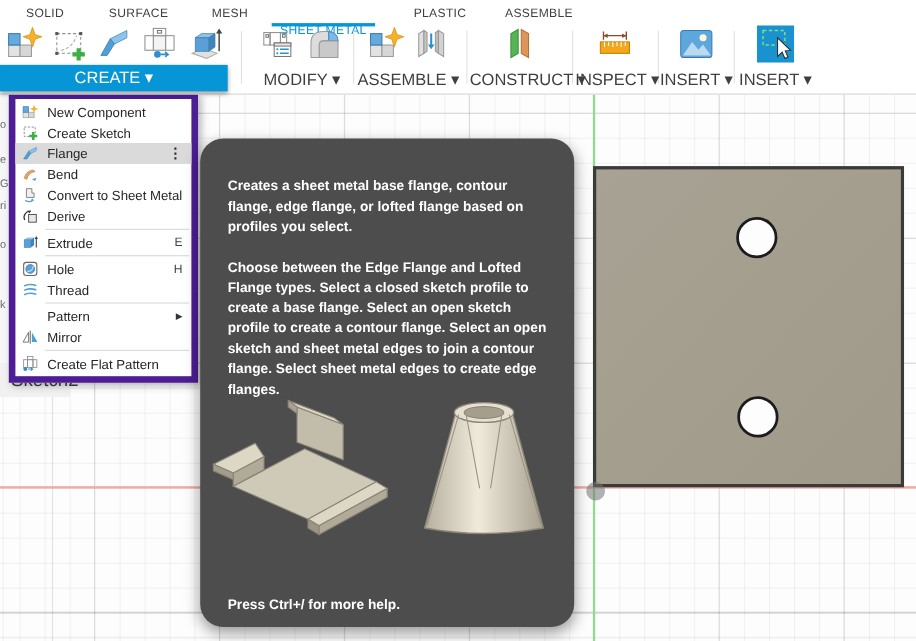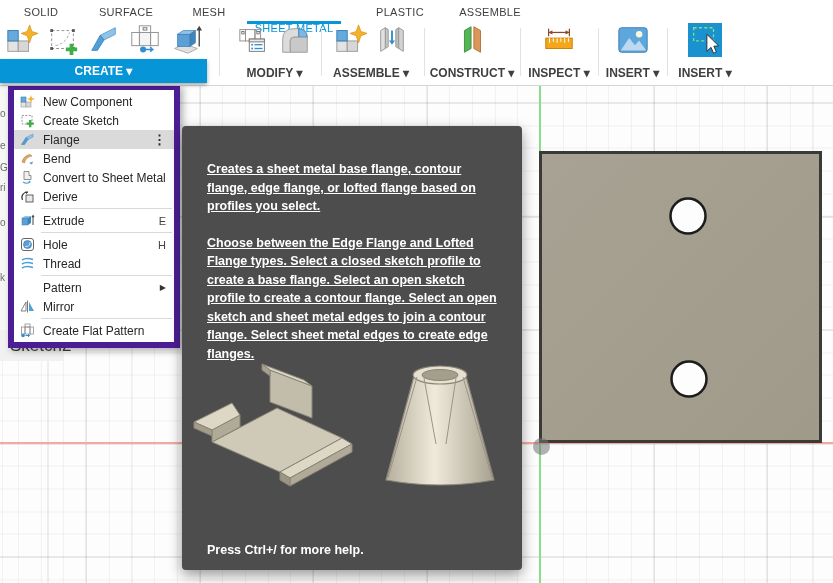--- a/index.html
+++ b/index.html
@@ -31,21 +31,21 @@
   .tab{position:absolute;top:4px;transform:translateX(-50%);font-size:11px;color:#3f3f3f;
     letter-spacing:.3px;cursor:default;white-space:nowrap;}
   .tab.active{color:#0696d7;margin-top:16px;}
   .tab-underline{position:absolute;left:247px;top:19px;width:94px;height:3px;background:#0696d7;}
   .tsep{position:absolute;top:26px;width:1px;height:48px;background:#e2e2e2;}
   .tgroup{position:absolute;top:22px;height:60px;}
   .ticons{display:flex;justify-content:center;align-items:flex-start;gap:3px;height:36px;}
   .tbtn{width:38px;height:36px;display:flex;align-items:center;justify-content:center;cursor:pointer;}
   .tbtn svg{width:34px;height:34px;}
   .tlabel{position:absolute;left:0;right:0;top:38px;height:22px;line-height:22px;text-align:center;
-    font-size:12px;color:#3f3f3f;white-space:nowrap;cursor:pointer;font-weight:bold;}
+    font-size:15px;color:#3f3f3f;white-space:nowrap;cursor:pointer;}
   .tlabel.create{top:35px;height:24px;line-height:24px;background:#0696d7;color:#ffffff;
     box-shadow:0 2px 4px rgba(0,0,0,.35);}
   
   .menu{position:absolute;left:8px;top:84px;width:172px;background:#ffffff;
     border:6px solid #4c1d95;box-shadow:3px 3px 7px rgba(0,0,0,.3);z-index:30;
     padding:2px 0;box-sizing:border-box;}
   .mi{display:flex;align-items:center;height:19px;padding-left:5px;cursor:pointer;font-size:12px;color:#262626;}
   .mi.active{background:#dadada;}
   .mic{width:17px;height:16px;margin-right:7px;flex:0 0 17px;display:flex;align-items:center;justify-content:center;}
   .mic svg{width:15px;height:15px;}
@@ -55,22 +55,22 @@
   .mir.arrow{font-size:8px;color:#333;}
   .menu-sep{height:1px;background:#d9d9d9;margin:2px 2px 2px 27px;}
   
   .edge-strip{position:absolute;left:0;top:84px;width:8px;height:247px;background:#f6f6f6;
     overflow:hidden;z-index:20;}
   .edge-strip span{position:absolute;left:0;font-size:10px;color:#6d6d6d;width:8px;overflow:hidden;}
   .sketch-tab{position:absolute;left:0;top:330px;width:64px;height:31px;background:#f1f1f1;
     z-index:20;font-size:17px;color:#3c3c3c;line-height:31px;padding-left:10px;box-sizing:border-box;cursor:pointer;}
   
   .tooltip{position:absolute;left:182px;top:126px;width:340px;height:444px;background:#4d4d4d;
-    border-radius:4px;box-shadow:0 5px 14px rgba(0,0,0,.4);z-index:40;color:#ffffff;
-    box-sizing:border-box;padding:34px 22px 3px 25px;text-decoration:underline;}
+    border-radius:21px;box-shadow:0 5px 14px rgba(0,0,0,.4);z-index:40;color:#ffffff;
+    box-sizing:border-box;padding:34px 22px 3px 25px;}
   .tooltip p{margin:0 0 18px 0;font-size:12.5px;font-weight:bold;line-height:1.48;}
   .timgs{position:absolute;left:0;top:214px;width:340px;height:175px;}
   .timg-left{position:absolute;left:10px;top:6px;}
   .timg-right{position:absolute;left:198px;top:12px;}
   .tfoot{position:absolute;left:25px;bottom:13px;font-size:12.5px;font-weight:bold;}
 </style>
 </head>
 <body>
 
 <div class="canvas">

